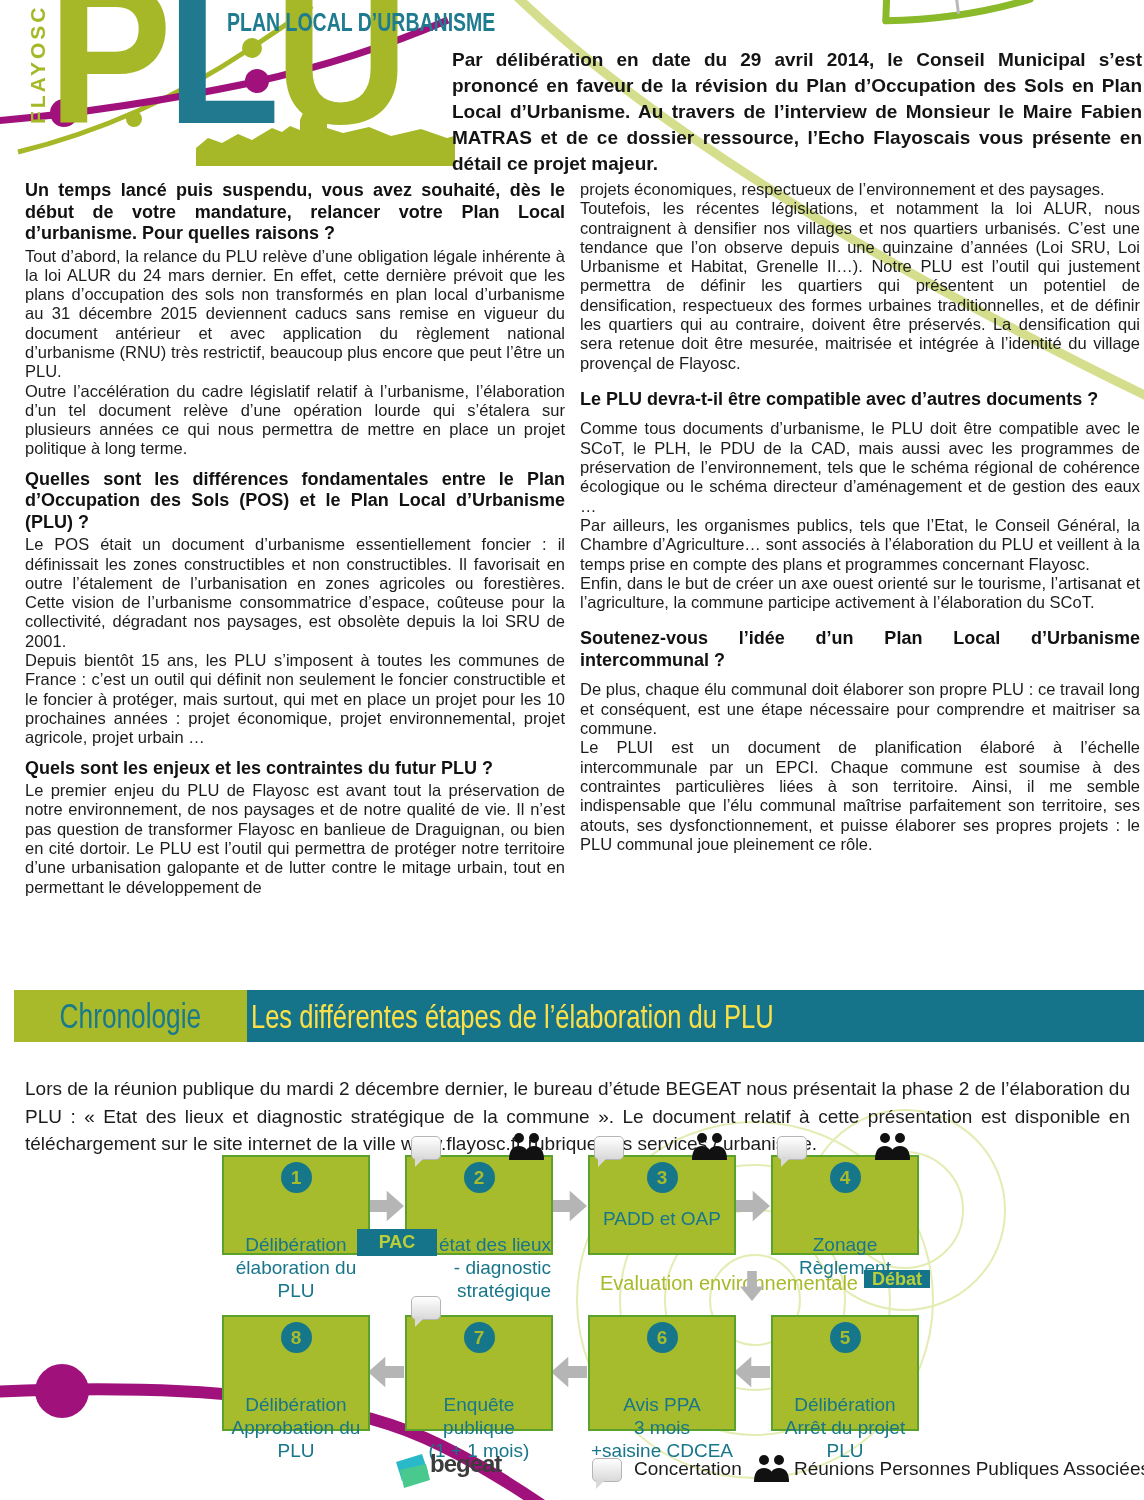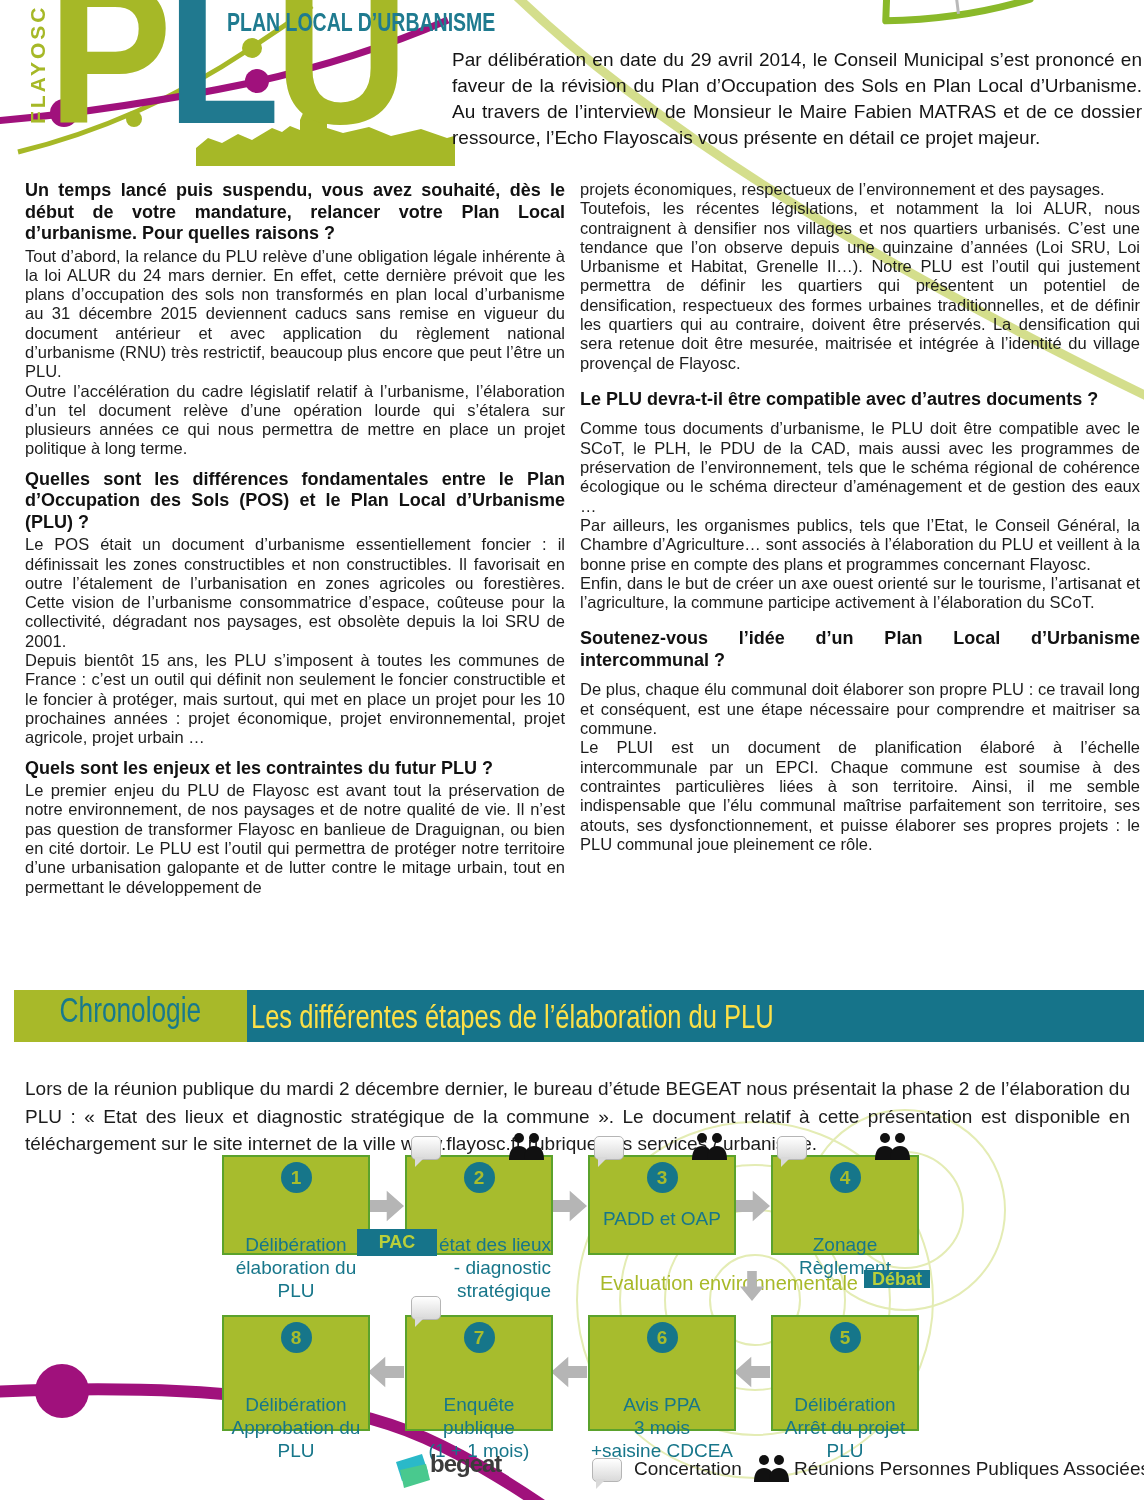--- a/index.html
+++ b/index.html
@@ -16,35 +16,35 @@
   .logo-svg{position:absolute;left:0;top:0;}
   .logo-flayosc{position:absolute;left:26px;top:14px;height:110px;writing-mode:vertical-rl;transform:rotate(180deg);
     font-weight:bold;font-size:21px;letter-spacing:3px;color:#a6b827;}
   .logo-plu{position:absolute;left:48px;top:-46px;font-weight:bold;font-size:200px;line-height:1;
     letter-spacing:-6px;transform:scaleX(.93);transform-origin:0 0;white-space:nowrap;}
   .logo-plu .g{color:#a6b827;} .logo-plu .t{color:#20798f;}
   .logo-subtitle{position:absolute;left:227px;top:8px;font-weight:bold;font-size:25px;color:#1f7b90;
     white-space:nowrap;transform:scaleX(.78);transform-origin:0 50%;letter-spacing:0;}
   .notebook{position:absolute;left:872px;top:-18px;width:170px;height:58px;}
 
-  .intro{position:absolute;left:452px;top:28px;width:690px;font-weight:normal;font-size:19px;line-height:26px;
+  .intro{position:absolute;left:452px;top:28px;width:690px;font-weight:bold;font-size:19px;line-height:26px;
     text-align:justify;color:#141414;}
 
   
   .col{position:absolute;top:180px;z-index:1;color:#1c1c1c;font-size:16.5px;line-height:19.3px;text-align:justify;}
   .col-left{left:25px;width:540px;}
   .col-right{left:580px;width:560px;}
   .col p{margin:0;}
   .col h2{font-size:18px;line-height:21.5px;margin:10px 0 2px 0;color:#111;}
   .col h2.first{margin-top:0;}
   .col h2.gap{margin:16px 0 9px 0;}
 
   
   .chrono-banner{position:absolute;left:14px;top:990px;width:1130px;height:52px;background:#16748a;z-index:1;display:flex;align-items:center;}
-  .chrono-label{width:233px;height:52px;background:#a8b929;color:#17798d;display:flex;justify-content:center;
+  .chrono-label{width:233px;height:52px;background:#a8b929;color:#17798d;display:flex;align-items:center;justify-content:center;
     font-size:35px;font-weight:normal;}
   .cond{display:inline-block;transform:scaleX(.75);transform-origin:50% 50%;white-space:nowrap;}
   .chrono-title{color:#fde047;font-size:34px;padding-left:4px;white-space:nowrap;}
   .chrono-title .cond{transform-origin:0 50%;}
   .chrono-intro{position:absolute;left:25px;top:1056px;width:1105px;font-size:19px;line-height:27.5px;
     text-align:justify;color:#1c1c1c;z-index:1;}
 
   
   .flow{position:absolute;left:0;top:1145px;width:1144px;height:330px;z-index:1;}
   .step{position:absolute;width:148px;background:#a7bc2d;border:2px solid #5ba22c;color:#17768a;
@@ -144,21 +144,21 @@
     <p>Depuis bientôt 15 ans, les PLU s’imposent à toutes les communes de France : c’est un outil qui définit non seulement le foncier constructible et le foncier à protéger, mais surtout, qui met en place un projet pour les 10 prochaines années : projet économique, projet environnemental, projet agricole, projet urbain …</p>
     <h2>Quels sont les enjeux et les contraintes du futur PLU ?</h2>
     <p>Le premier enjeu du PLU de Flayosc est avant tout la préservation de notre environnement, de nos paysages et de notre qualité de vie. Il n’est pas question de transformer Flayosc en banlieue de Draguignan, ou bien en cité dortoir. Le PLU est l’outil qui permettra de protéger notre territoire d’une urbanisation galopante et de lutter contre le mitage urbain, tout en permettant le développement de</p>
   </div>
 
   <div class="col col-right">
     <p>projets économiques, respectueux de l’environnement et des paysages.</p>
     <p>Toutefois, les récentes législations, et notamment la loi ALUR, nous contraignent à densifier nos villages et nos quartiers urbanisés. C’est une tendance que l’on observe depuis une quinzaine d’années (Loi SRU, Loi Urbanisme et Habitat, Grenelle II…). Notre PLU est l’outil qui justement permettra de définir les quartiers qui présentent un potentiel de densification, respectueux des formes urbaines traditionnelles, et de définir les quartiers qui au contraire, doivent être préservés. La densification qui sera retenue doit être mesurée, maitrisée et intégrée à l’identité du village provençal de Flayosc.</p>
     <h2 class="gap">Le PLU devra-t-il être compatible avec d’autres documents ?</h2>
     <p>Comme tous documents d’urbanisme, le PLU doit être compatible avec le SCoT, le PLH, le PDU de la CAD, mais aussi avec les programmes de préservation de l’environnement, tels que le schéma régional de cohérence écologique ou le schéma directeur d’aménagement et de gestion des eaux …</p>
-    <p>Par ailleurs, les organismes publics, tels que l’Etat, le Conseil Général, la Chambre d’Agriculture… sont associés à l’élaboration du PLU et veillent à la bonne prise en compte des plans et programmes concernant Flayosc.</p>
+    <p>Par ailleurs, les organismes publics, tels que l’Etat, le Conseil Général, la Chambre d’Agriculture… sont associés à l’élaboration du PLU et veillent à la temps prise en compte des plans et programmes concernant Flayosc.</p>
     <p>Enfin, dans le but de créer un axe ouest orienté sur le tourisme, l’artisanat et l’agriculture, la commune participe activement à l’élaboration du SCoT.</p>
     <h2 class="gap">Soutenez-vous l’idée d’un Plan Local d’Urbanisme intercommunal ?</h2>
     <p>De plus, chaque élu communal doit élaborer son propre PLU : ce travail long et conséquent, est une étape nécessaire pour comprendre et maitriser sa commune.</p>
     <p>Le PLUI est un document de planification élaboré à l’échelle intercommunale par un EPCI. Chaque commune est soumise à des contraintes particulières liées à son territoire. Ainsi, il me semble indispensable que l’élu communal maîtrise parfaitement son territoire, ses atouts, ses dysfonctionnement, et puisse élaborer ses propres projets : le PLU communal joue pleinement ce rôle.</p>
   </div>
 
   <div class="chrono-banner">
     <div class="chrono-label">
         <span class="cond">Chronologie</span>
       </div>

